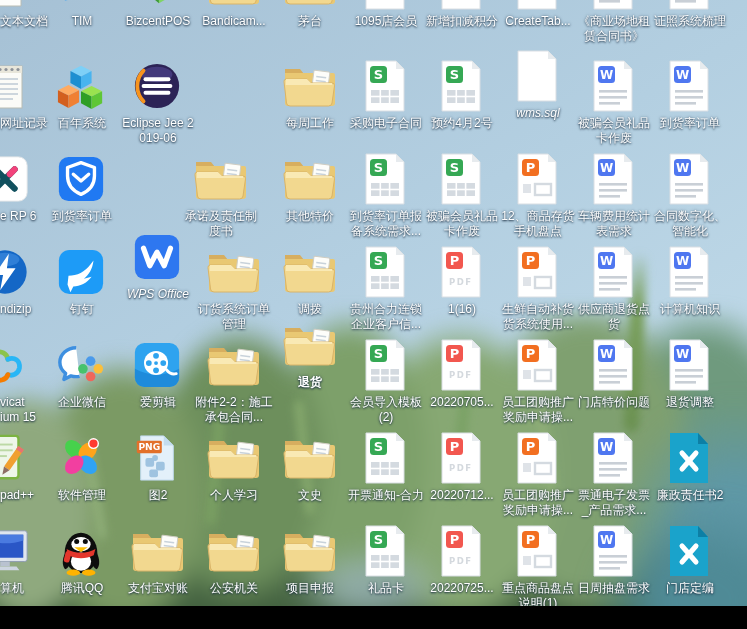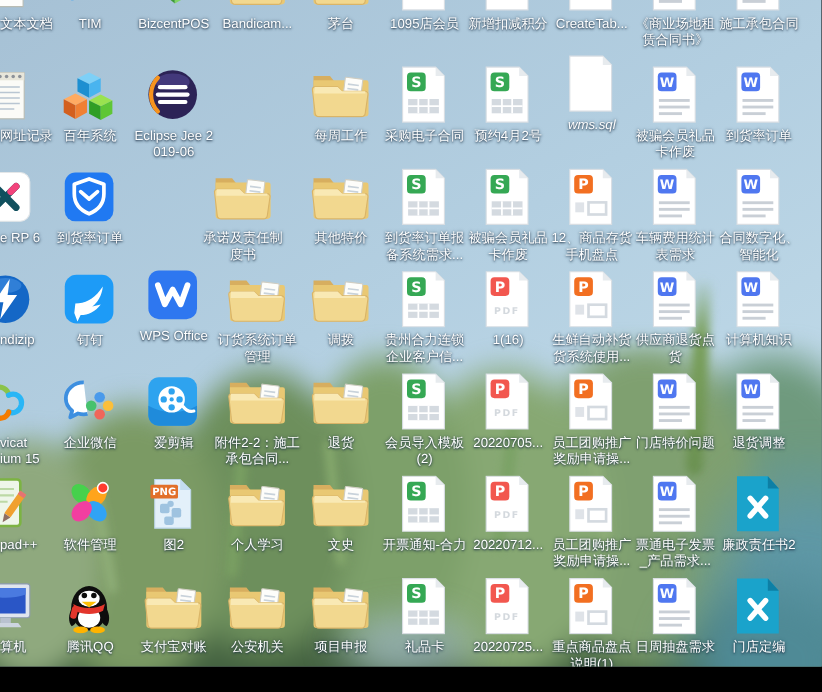--- a/index.html
+++ b/index.html
@@ -190,21 +190,21 @@
           <svg width="42" height="52" viewBox="0 0 42 52">
             <path d="M2 1h30l8 8v42H2z" fill="#fff" stroke="#d9dee3"></path>
             <path d="M32 1v8h8z" fill="#e7ebee"></path>
             <g fill="#c9cfd6">
               <rect x="7" y="30" width="28" height="2.6"></rect>
               <rect x="7" y="36" width="28" height="2.6"></rect>
               <rect x="7" y="42" width="21" height="2.6"></rect>
             </g>
           </svg>
         </div>
-        <div class="label">施工承包合同</div>
+        <div class="label">证照系统梳理</div>
       </div>
       <div class="cell cut" style="left: -33px; top: 58px;">
         <div class="iconbox">
           <svg width="40" height="48" viewBox="0 0 40 48">
             <rect x="3" y="4" width="34" height="42" fill="#fbfbf7" stroke="#b9bcb3"></rect>
             <rect x="3" y="4" width="34" height="7" fill="#e8e6da"></rect>
             <g fill="#8d9299">
               <circle cx="9" cy="7.5" r="1.6"></circle>
               <circle cx="15" cy="7.5" r="1.6"></circle>
               <circle cx="21" cy="7.5" r="1.6"></circle>
@@ -500,21 +500,21 @@
       </div>
       <div class="cell" style="left: 43px; top: 244px;">
         <div class="iconbox">
           <svg width="50" height="50" viewBox="0 0 52 52">
             <rect x="3" y="3" width="46" height="46" rx="11" fill="#1d9bf7"></rect>
             <path d="M13 30c9 0 17-4 23-12l3-4c-1 9-5 15-10 19l8-2c-5 7-12 10-19 10l-3 6-3-8z" fill="#fff"></path>
           </svg>
         </div>
         <div class="label">钉钉</div>
       </div>
-      <div class="cell" style="left: 119px; top: 240px;">
+      <div class="cell" style="left: 119px; top: 229px; font-style: italic;">
         <div class="iconbox">
           <svg width="50" height="50" viewBox="0 0 52 52">
             <rect x="3" y="3" width="46" height="46" rx="10" fill="#2e77f0"></rect>
             <polyline points="12,17 18.5,35 26,21 33.5,35 40,17" fill="none" stroke="#fff" stroke-width="5.5" stroke-linecap="round" stroke-linejoin="round"></polyline>
           </svg>
         </div>
         <div class="label">WPS Office</div>
       </div>
       <div class="cell" style="left: 195px; top: 244px;">
         <div class="iconbox">
@@ -683,21 +683,21 @@
                 <line x1="33" y1="16" x2="43" y2="16"></line>
                 <line x1="33" y1="20" x2="43" y2="20"></line>
               </g>
             </g>
             <path d="M4 14h21l4 4h21a2.5 2.5 0 0 1 2.5 2.8L50 38a3.5 3.5 0 0 1-3.5 3H8A3.5 3.5 0 0 1 4.5 38L2 16.8A2.5 2.5 0 0 1 4 14z" fill="#f2d88f" stroke="#d9b468"></path>
             <path d="M4 14h21l4 4h21l.2 2H3.7z" fill="#f9e9b4"></path>
           </svg>
         </div>
         <div class="label">附件2-2：施工承包合同...</div>
       </div>
-      <div class="cell" style="left: 271px; top: 337px;">
+      <div class="cell" style="left: 271px; top: 317px; font-weight: bold;">
         <div class="iconbox">
           <svg width="54" height="42" viewBox="0 0 54 42">
             <path d="M3 4h15l4 5h10v6H3z" fill="#d7ae5f"></path>
             <path d="M3 8h48a2 2 0 0 1 2 2v28a3 3 0 0 1-3 3H6a3 3 0 0 1-3-3z" fill="#e9c873"></path>
             <g transform="rotate(7 38 22)">
               <rect x="30" y="6" width="16" height="27" rx="1" fill="#fdfdfa" stroke="#cfcdc2"></rect>
               <g stroke="#c8d2da" stroke-width="1.5">
                 <line x1="33" y1="12" x2="43" y2="12"></line>
                 <line x1="33" y1="16" x2="43" y2="16"></line>
                 <line x1="33" y1="20" x2="43" y2="20"></line>

